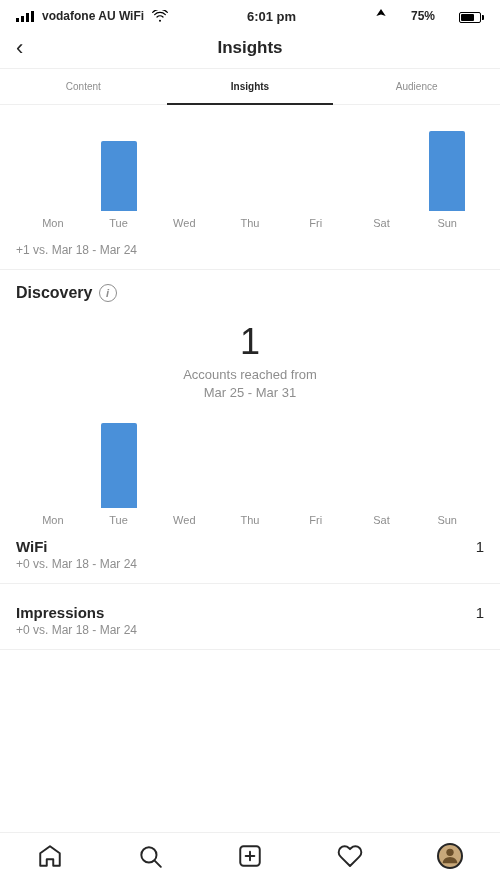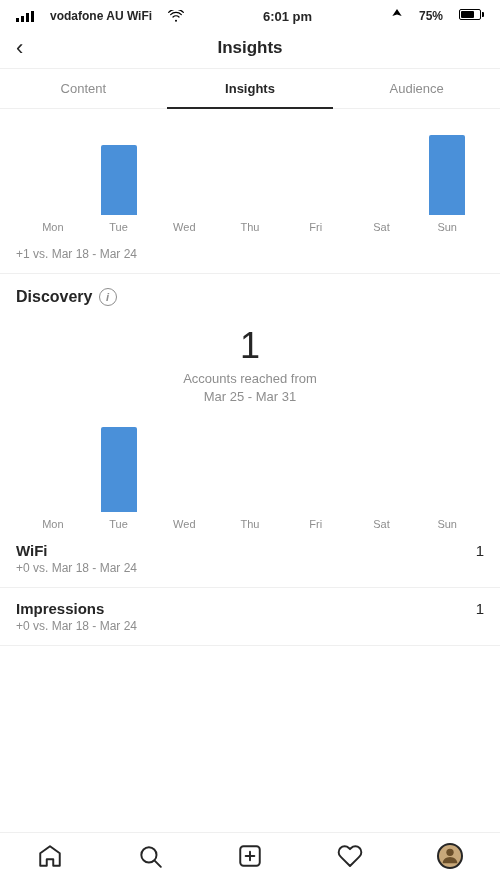--- a/index.html
+++ b/index.html
@@ -16,23 +16,23 @@
     
     .status-bar {
       display: flex;
       justify-content: space-between;
       align-items: center;
       padding: 8px 16px 4px;
       font-size: 12px;
       font-weight: 600;
       height: 28px;
     }
-    .status-left { display: flex; align-items: center; gap: 16px; justify-content: flex-end; }
+    .status-left { display: flex; align-items: center; gap: 8px; justify-content: flex-end; }
     .status-center { font-size: 13px; font-weight: 600; }
-    .status-right { display: flex; align-items: flex-start; gap: 16px; }
+    .status-right { display: flex; align-items: flex-end; gap: 24px; }
 
     
     .header {
       display: flex;
       align-items: center;
       justify-content: center;
       padding: 10px 16px;
       position: relative;
       border-bottom: 1px solid #efefef;
     }
@@ -51,21 +51,21 @@
 
     
     .tabs {
       display: flex;
       border-bottom: 1px solid #efefef;
     }
     .tab {
       flex: 1;
       text-align: center;
       padding: 12px 0;
-      font-size: 13px;
+      font-size: 10px;
       color: #8e8e8e;
       cursor: pointer;
       position: relative;
     }
     .tab.active {
       color: #262626;
       font-weight: 600;
     }
     .tab.active::after {
       content: '';
@@ -407,21 +407,21 @@
     </div>
 
     <div class="stat-section" style="margin: 0 -16px; padding: 12px 16px;">
       <div class="stat-row">
         <div class="stat-title">WiFi</div>
         <div class="stat-value">1</div>
       </div>
       <div class="stat-sub">+0 vs. Mar 18 - Mar 24</div>
     </div>
 
-    <div class="stat-section" style="margin: 0 -16px; padding: 12px 16px;">
+    <div class="stat-section" style="margin: 8px -16px; padding: 12px 16px;">
       <div class="stat-row">
         <div class="stat-title">Impressions</div>
         <div class="stat-value">1</div>
       </div>
       <div class="stat-sub">+0 vs. Mar 18 - Mar 24</div>
     </div>
 
   </div>
 </div>
 

